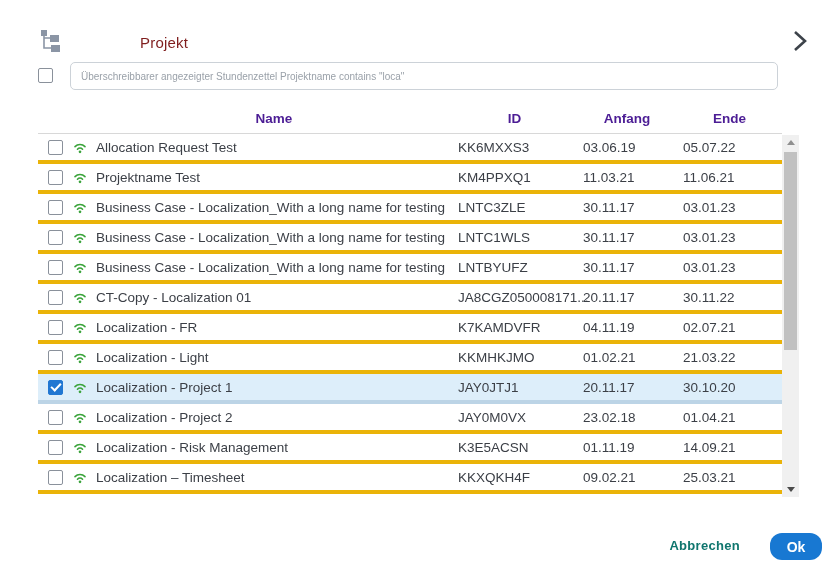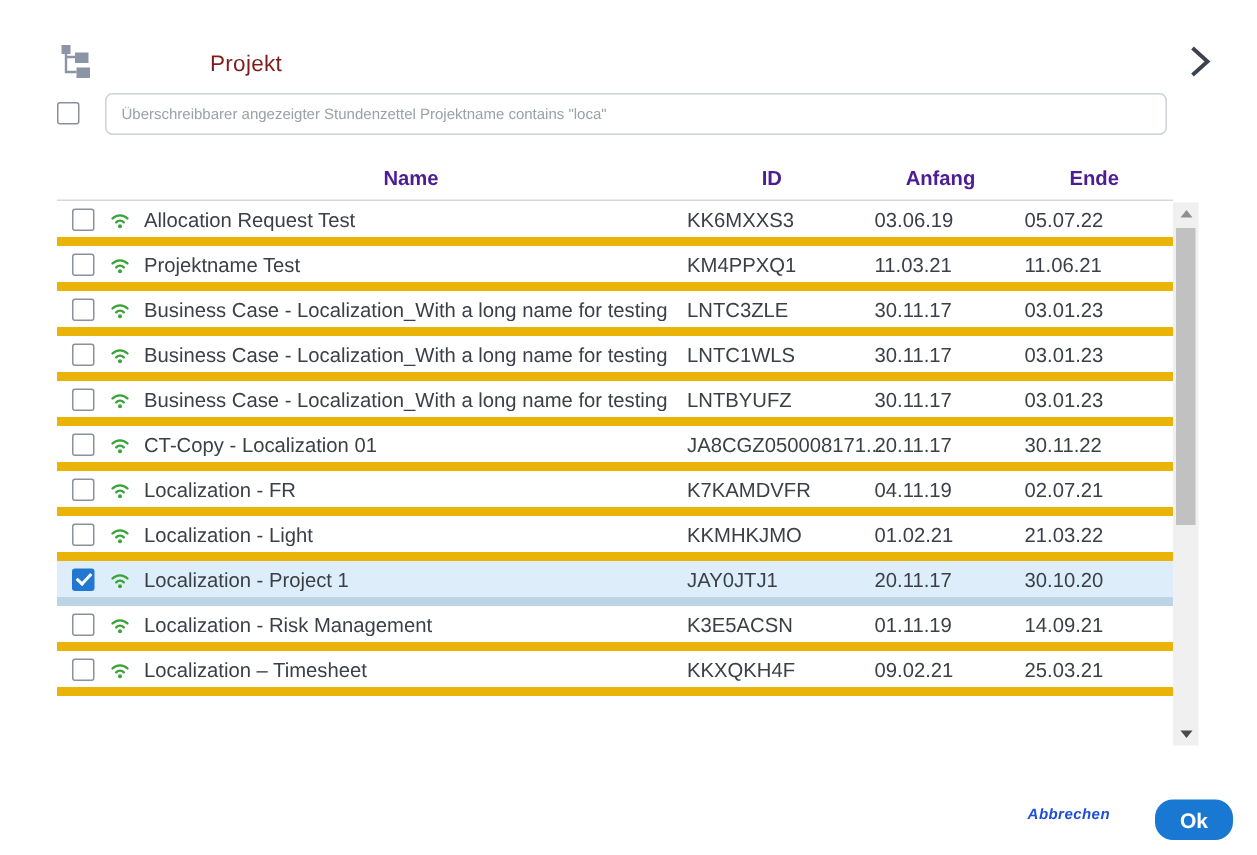--- a/index.html
+++ b/index.html
@@ -48,21 +48,21 @@
 
   
   .table { position: absolute; left: 38px; top: 104px; width: 744px; }
   .thead {
     display: flex; align-items: center; height: 30px;
     border-bottom: 1px solid #d8d8d8;
     font-size: 13.5px; font-weight: bold; color: #4c1d95;
   }
   .row {
     display: flex; align-items: center; height: 30px;
-    border-bottom: 6px solid #eab308;
+    border-bottom: 4px solid #eab308;
     font-size: 13.5px; color: #3b3f46; cursor: pointer;
   }
   .row.selected { background: #ddeefa; border-bottom-color: #bcd4e6; }
   .c-check { width: 34px; padding-left: 10px; display: flex; align-items: center; }
   .c-icon  { width: 24px; display: flex; align-items: center; }
   .c-name  { flex: 1; white-space: nowrap; overflow: hidden; }
   .c-id    { width: 125px; padding-left: 6px; white-space: nowrap; overflow: visible; }
   .c-anfang{ width: 100px; padding-left: 6px; white-space: nowrap; }
   .c-ende  { width: 105px; padding-left: 6px; white-space: nowrap; }
   .thead .c-name, .thead .c-id, .thead .c-anfang, .thead .c-ende
@@ -89,21 +89,21 @@
   .sb-thumb {
     position: absolute; left: 2px; top: 17px; width: 13px; height: 198px;
     background: #c1c1c1; cursor: grab;
   }
 
   
   .cancel-btn {
     position: absolute; right: 98px; top: 538px;
     background: none; border: none; cursor: pointer;
     font-family: "Liberation Sans", sans-serif;
-    font-size: 10px; font-weight: bold; color: #1d4ed8; letter-spacing: .3px; font-style: italic;
+    font-size: 13px; font-weight: bold; color: #0f766e; letter-spacing: .3px;
   }
   .ok-btn {
     position: absolute; left: 770px; top: 533px; width: 52px; height: 27px;
     background: #1878d2; border: none; border-radius: 12px; cursor: pointer;
     font-family: "Liberation Sans", sans-serif;
     font-size: 14px; font-weight: bold; color: #ffffff;
   }
 
   svg { display: block; }
 </style>
@@ -306,20 +306,38 @@
             <circle cx="12" cy="19.2" r="2" fill="#3aa33a"></circle>
           </svg>
         </span>
       </div>
       <div class="c-name">Localization - Project 1</div>
       <div class="c-id">JAY0JTJ1</div>
       <div class="c-anfang">20.11.17</div>
       <div class="c-ende">30.10.20</div>
     </div>
 
+    <div class="row">
+      <div class="c-check">
+        <span class="checkbox"></span>
+      </div>
+      <div class="c-icon">
+        <span>
+          <svg width="16" height="16" viewBox="0 0 24 24">
+            <path d="M4.5 11.5 a 10.5 10.5 0 0 1 15 0" fill="none" stroke="#3aa33a" stroke-width="2.4" stroke-linecap="round"></path>
+            <path d="M8.2 15.3 a 5.4 5.4 0 0 1 7.6 0" fill="none" stroke="#3aa33a" stroke-width="2.4" stroke-linecap="round"></path>
+            <circle cx="12" cy="19.2" r="2" fill="#3aa33a"></circle>
+          </svg>
+        </span>
+      </div>
+      <div class="c-name">Localization - Project 2</div>
+      <div class="c-id">JAY0M0VX</div>
+      <div class="c-anfang">23.02.18</div>
+      <div class="c-ende">01.04.21</div>
+    </div>
 
     <div class="row">
       <div class="c-check">
         <span class="checkbox"></span>
       </div>
       <div class="c-icon">
         <span>
           <svg width="16" height="16" viewBox="0 0 24 24">
             <path d="M4.5 11.5 a 10.5 10.5 0 0 1 15 0" fill="none" stroke="#3aa33a" stroke-width="2.4" stroke-linecap="round"></path>
             <path d="M8.2 15.3 a 5.4 5.4 0 0 1 7.6 0" fill="none" stroke="#3aa33a" stroke-width="2.4" stroke-linecap="round"></path>

